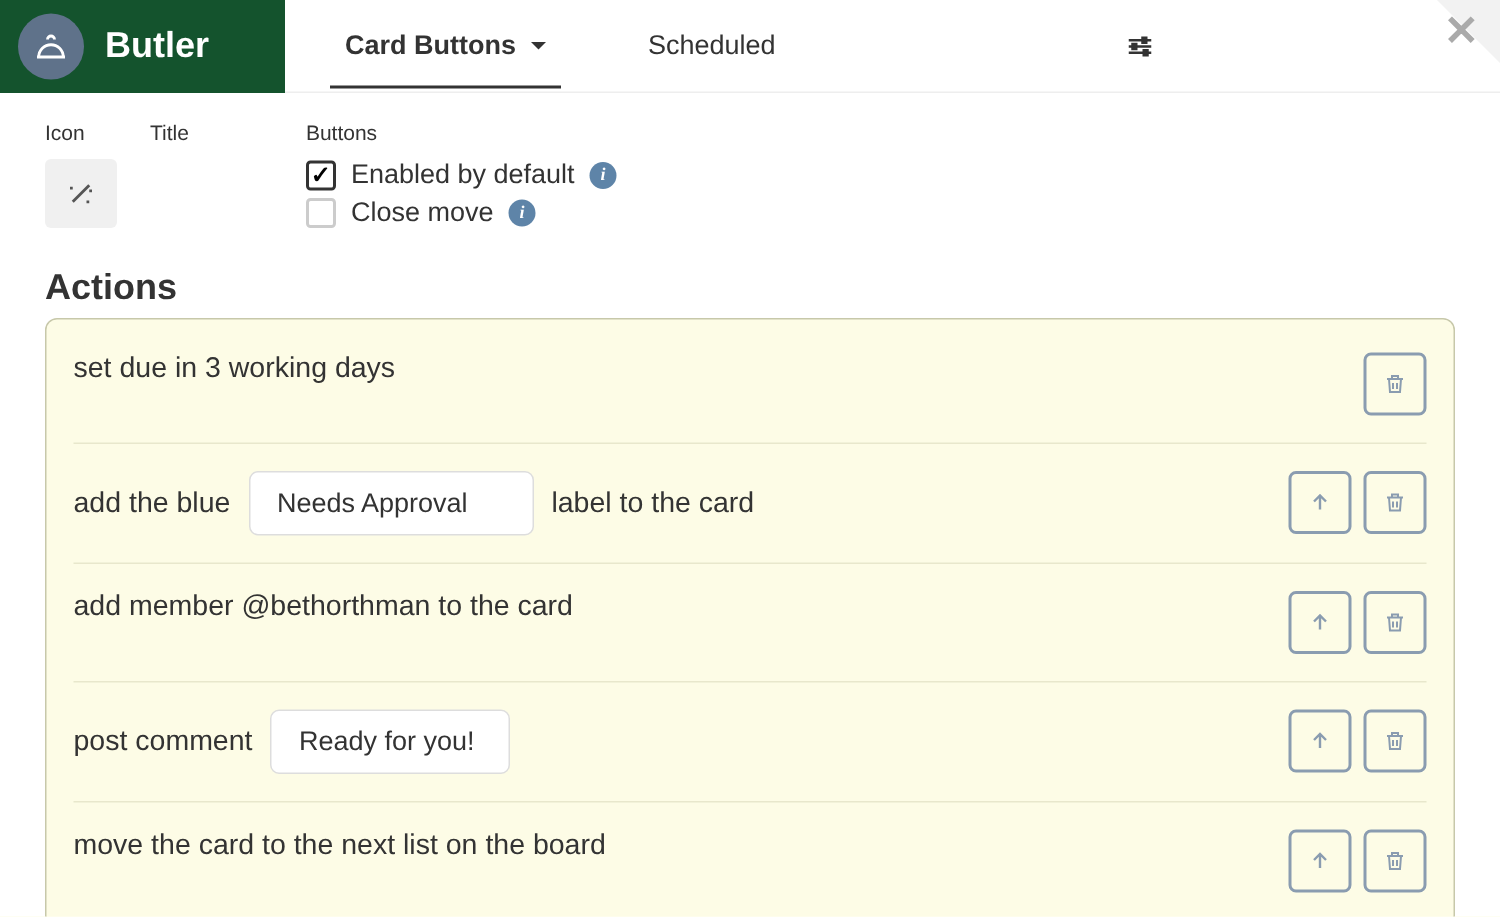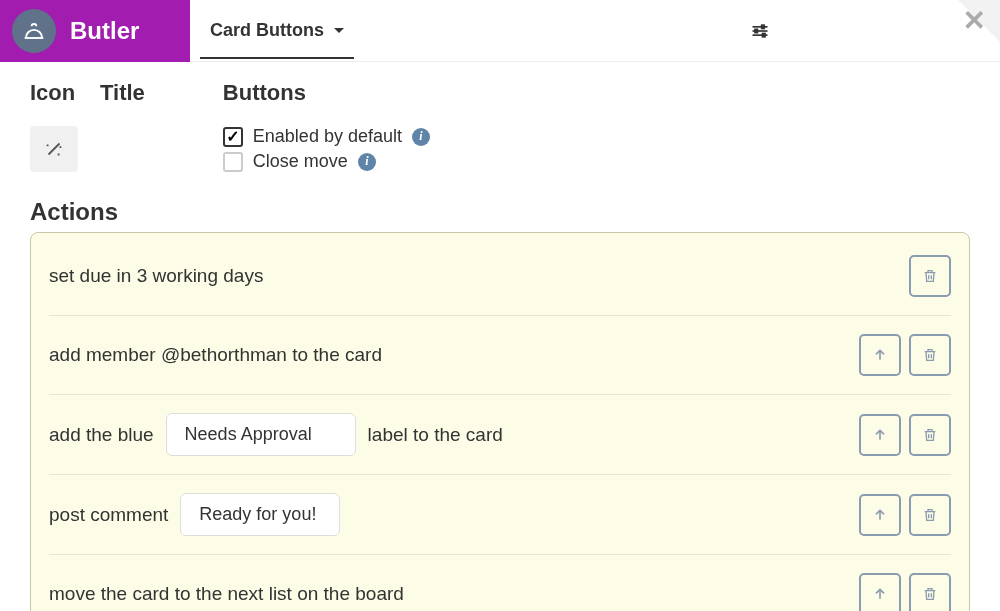--- a/index.html
+++ b/index.html
@@ -12,21 +12,21 @@
       color: #333;
     }
     .header {
       display: flex;
       align-items: center;
       height: 62px;
       border-bottom: 1px solid #eee;
       position: relative;
     }
     .brand {
-      background: #a21caf;
+      background: #14532d;
       height: 62px;
       width: 190px;
       display: flex;
       align-items: center;
       padding-left: 12px;
       gap: 14px;
     }
     .brand-icon {
       width: 44px;
       height: 44px;
@@ -38,21 +38,21 @@
     }
     .brand-title {
       color: #fff;
       font-weight: 700;
       font-size: 24px;
     }
     .tabs {
       display: flex;
       align-items: flex-end;
       gap: 60px;
-      margin-left: 16px;
+      margin-left: 36px;
     }
     .tab {
       font-size: 18px;
       color: #333;
       cursor: pointer;
       padding: 18px 4px;
       position: relative;
       display: flex;
       align-items: center;
       gap: 10px;
@@ -101,23 +101,23 @@
       border-top: 42px solid #f2f2f2;
     }
     .content {
       padding: 18px 30px 20px 30px;
     }
     .config-row {
       display: flex;
       gap: 22px;
     }
     .config-col .label {
-      font-weight: 700;
-      font-size: 22px;
-      margin-bottom: 20px;
+      font-weight: 400;
+      font-size: 14px;
+      margin-bottom: 10px;
       display: block;
     }
     .icon-box {
       width: 48px;
       height: 46px;
       background: #f0f0f0;
       border-radius: 4px;
       display: flex;
       align-items: center;
       justify-content: center;
@@ -173,21 +173,21 @@
       margin-bottom: 6px;
     }
     .actions-box {
       background: #FDFCE6;
       border: 1px solid #C7C8AA;
       border-radius: 8px;
       padding: 4px 18px;
     }
     .action-row {
       display: flex;
-      align-items: center;
+      align-items: flex-start;
       justify-content: space-between;
       padding: 18px 0;
       border-bottom: 1px solid #E8E7CC;
       min-height: 74px;
     }
     .action-row:last-child { border-bottom: none; }
     .action-text {
       display: flex;
       align-items: center;
       gap: 12px;
@@ -235,20 +235,23 @@
         <path d="M5 18 a7 7 0 0 1 14 0"></path>
         <path d="M10 8 a2 2 0 0 1 4 0"></path>
       </svg>
     </div>
     <div class="brand-title">Butler</div>
   </div>
   <div class="tabs">
     <div class="tab active">
       <span>Card Buttons</span>
       <span class="caret-down"></span>
+    </div>
+    <div class="tab">
+      <span>Scheduled</span>
     </div>
   </div>
   <div class="settings-icon">
     <svg width="20" height="20" viewBox="0 0 24 24" fill="none" stroke="#333" stroke-width="2">
       <line x1="3" y1="7" x2="21" y2="7"></line>
         <line x1="3" y1="12" x2="21" y2="12"></line>
         <line x1="3" y1="17" x2="21" y2="17"></line>
       <rect x="14" y="5" width="3" height="4" fill="#333"></rect>
         <rect x="6" y="10" width="3" height="4" fill="#333"></rect>
         <rect x="15" y="15" width="3" height="4" fill="#333"></rect>
@@ -300,58 +303,58 @@
         <div class="ctrl-btn">
           <svg width="16" height="18" viewBox="0 0 24 24" fill="none" stroke="#8A9CB0" stroke-width="2">
               <path d="M4 7h16M9 7V4h6v3M6 7l1 13h10l1-13M10 11v6M14 11v6"></path>
             </svg>
         </div>
       </div>
     </div>
 
     <div class="action-row">
       <div class="action-text">
-          <span>add member @bethorthman to the card</span>
-        </div>
-      <div class="action-controls">
-        <div class="ctrl-btn">
-          <svg width="16" height="16" viewBox="0 0 24 24" fill="none" stroke="#8A9CB0" stroke-width="2.4">
-              <path d="M12 19V5M6 11l6-6 6 6"></path>
-            </svg>
-        </div>
-        <div class="ctrl-btn">
-          <svg width="16" height="18" viewBox="0 0 24 24" fill="none" stroke="#8A9CB0" stroke-width="2">
-              <path d="M4 7h16M9 7V4h6v3M6 7l1 13h10l1-13M10 11v6M14 11v6"></path>
-            </svg>
-        </div>
-      </div>
-    </div>
-
-    <div class="action-row">
-      <div class="action-text">
         <span>add the blue</span>
         <input class="inline-input" type="text" style="width: 190px;" value="Needs Approval">
         <span>label to the card</span>
       </div>
       <div class="action-controls">
         <div class="ctrl-btn">
           <svg width="16" height="16" viewBox="0 0 24 24" fill="none" stroke="#8A9CB0" stroke-width="2.4">
               <path d="M12 19V5M6 11l6-6 6 6"></path>
             </svg>
         </div>
         <div class="ctrl-btn">
           <svg width="16" height="18" viewBox="0 0 24 24" fill="none" stroke="#8A9CB0" stroke-width="2">
               <path d="M4 7h16M9 7V4h6v3M6 7l1 13h10l1-13M10 11v6M14 11v6"></path>
             </svg>
         </div>
       </div>
     </div>
 
     <div class="action-row">
       <div class="action-text">
+          <span>add member @bethorthman to the card</span>
+        </div>
+      <div class="action-controls">
+        <div class="ctrl-btn">
+          <svg width="16" height="16" viewBox="0 0 24 24" fill="none" stroke="#8A9CB0" stroke-width="2.4">
+              <path d="M12 19V5M6 11l6-6 6 6"></path>
+            </svg>
+        </div>
+        <div class="ctrl-btn">
+          <svg width="16" height="18" viewBox="0 0 24 24" fill="none" stroke="#8A9CB0" stroke-width="2">
+              <path d="M4 7h16M9 7V4h6v3M6 7l1 13h10l1-13M10 11v6M14 11v6"></path>
+            </svg>
+        </div>
+      </div>
+    </div>
+
+    <div class="action-row">
+      <div class="action-text">
         <span>post comment</span>
         <input class="inline-input" type="text" style="width: 160px;" value="Ready for you!">
       </div>
       <div class="action-controls">
         <div class="ctrl-btn">
           <svg width="16" height="16" viewBox="0 0 24 24" fill="none" stroke="#8A9CB0" stroke-width="2.4">
               <path d="M12 19V5M6 11l6-6 6 6"></path>
             </svg>
         </div>
         <div class="ctrl-btn">

